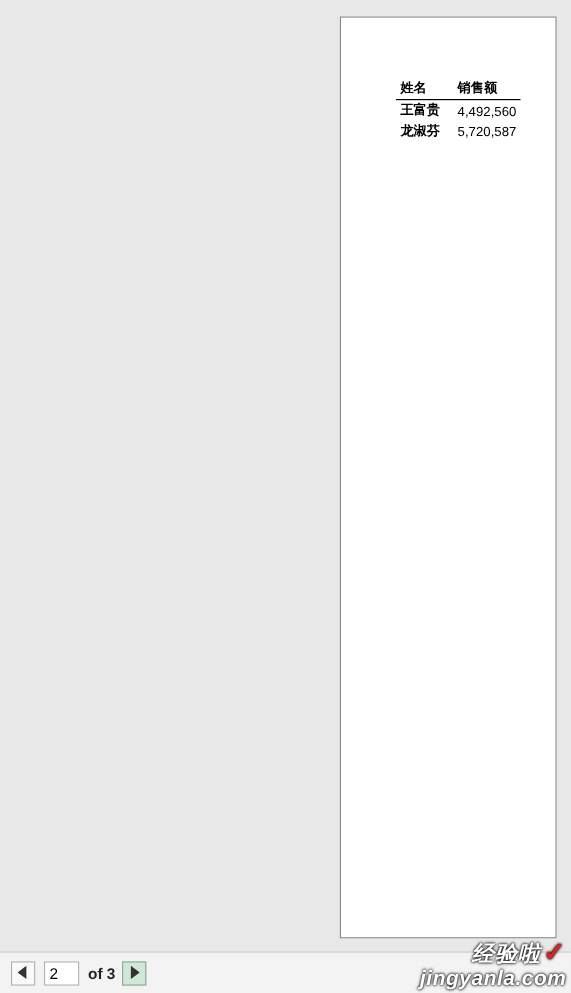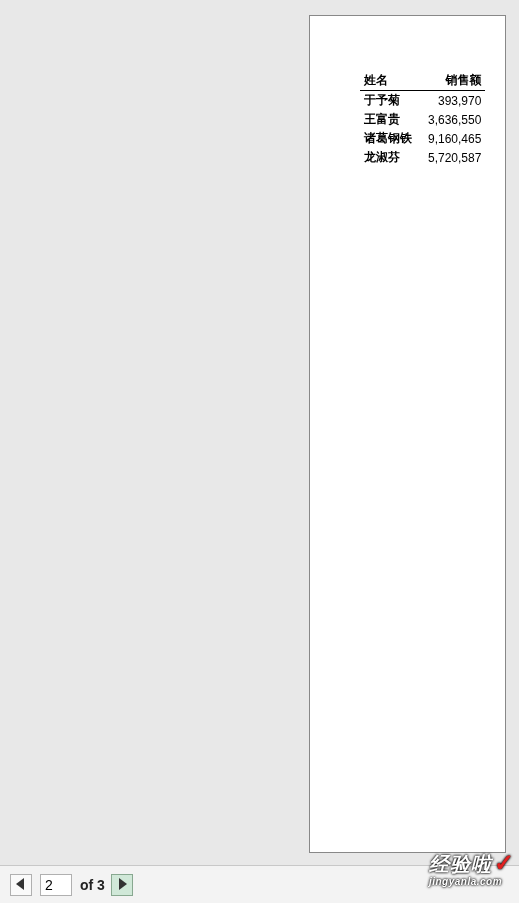--- a/index.html
+++ b/index.html
@@ -32,21 +32,21 @@
       color: #000;
       border-collapse: collapse;
     }
     .data-table th {
       font-weight: bold;
       text-align: left;
       padding: 1px 4px;
       border-bottom: 1.5px solid #000;
     }
     .data-table th:nth-child(2) {
-      text-align: right;
+      text-align: left;
       padding-left: 12px;
     }
     .data-table td {
       padding: 1px 4px;
       white-space: nowrap;
     }
     .data-table td:first-child {
       font-weight: bold;
       text-align: left;
     }
@@ -96,71 +96,63 @@
       padding: 0 4px;
       font-size: 14px;
       margin: 0 4px;
     }
     .page-total {
       margin: 0 6px 0 4px;
       font-weight: bold;
     }
     .watermark {
       position: absolute;
-      bottom: 16px;
+      bottom: 2px;
       right: 4px;
       color: #fff;
       font-family: Arial, sans-serif;
-      text-align: left;
+      text-align: right;
       text-shadow: 0 0 3px #000, 0 0 2px #000;
     }
     .watermark .line1 {
       font-size: 20px;
       font-weight: bold;
       font-style: italic;
       letter-spacing: 1px;
     }
     .watermark .line1 .check {
       color: #e02020;
       font-style: normal;
       font-size: 24px;
       font-weight: bold;
       margin-left: 2px;
     }
     .watermark .line2 {
-      font-size: 10px;
+      font-size: 19px;
       font-weight: bold;
       font-style: italic;
       letter-spacing: 0.5px;
       margin-top: -2px;
     }
   </style>
 </head>
 <body>
 
 <div class="page-area">
   <table class="data-table">
     <thead>
       <tr>
         <th>姓名</th>
         <th>销售额</th>
       </tr>
     </thead>
     <tbody>
       <tr>
-          <td>于予菊</td>
-          <td>393,970</td>
-        </tr>
-      <tr>
           <td>王富贵</td>
-          <td>3,636,550</td>
-        </tr>
-      <tr>
-          <td>诸葛钢铁</td>
-          <td>9,160,465</td>
+          <td>4,492,560</td>
         </tr>
       <tr>
           <td>龙淑芬</td>
           <td>5,720,587</td>
         </tr>
     </tbody>
   </table>
 </div>
 
 <div class="pager-bar">

